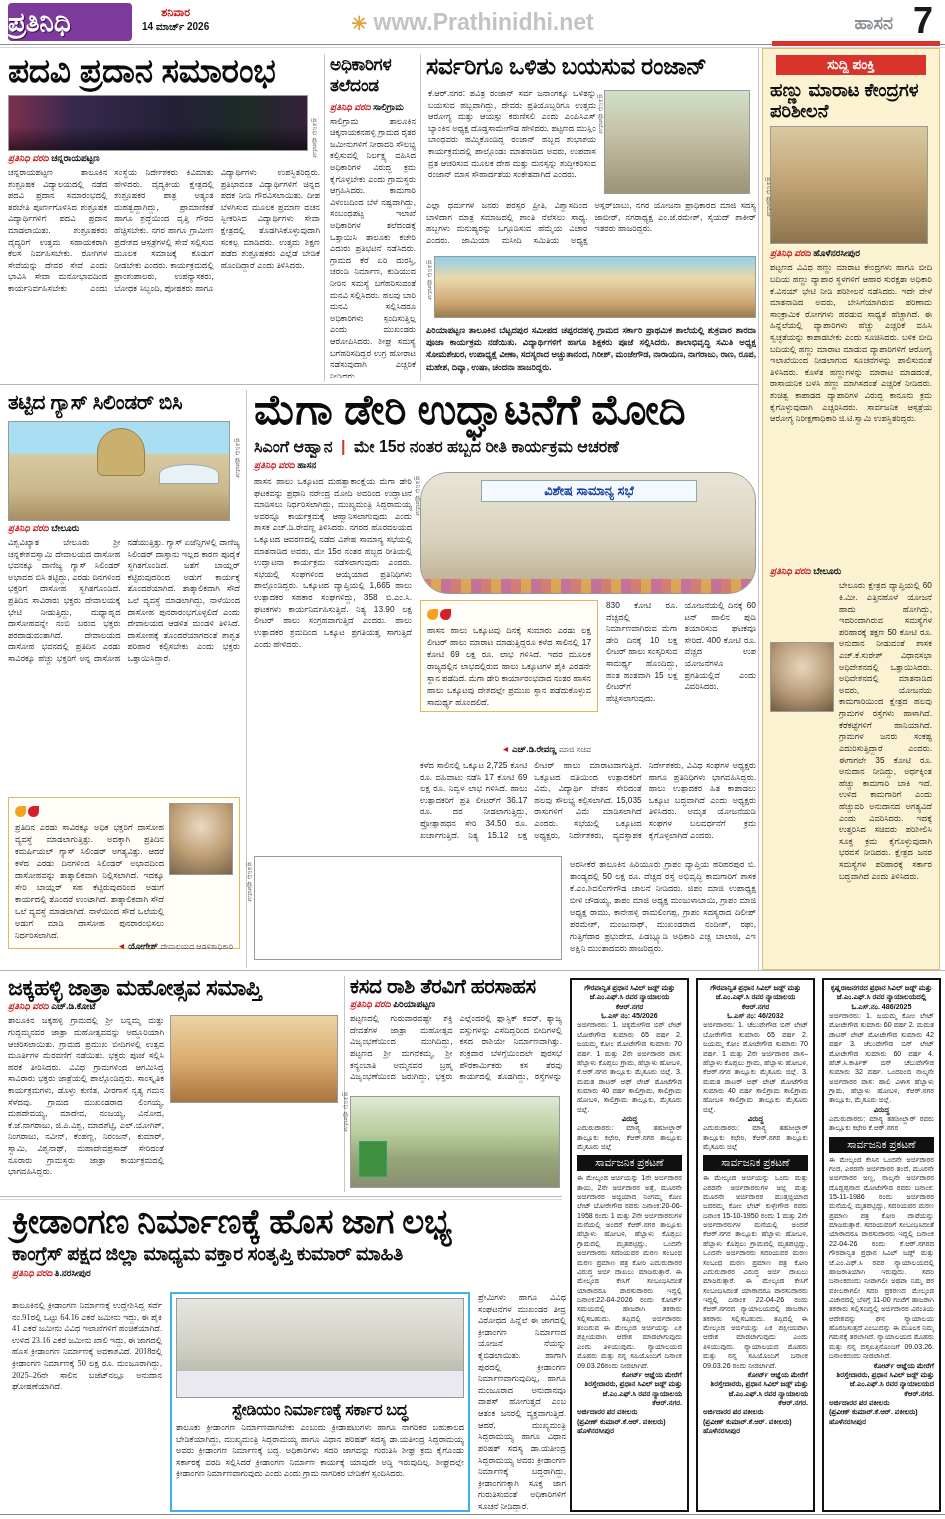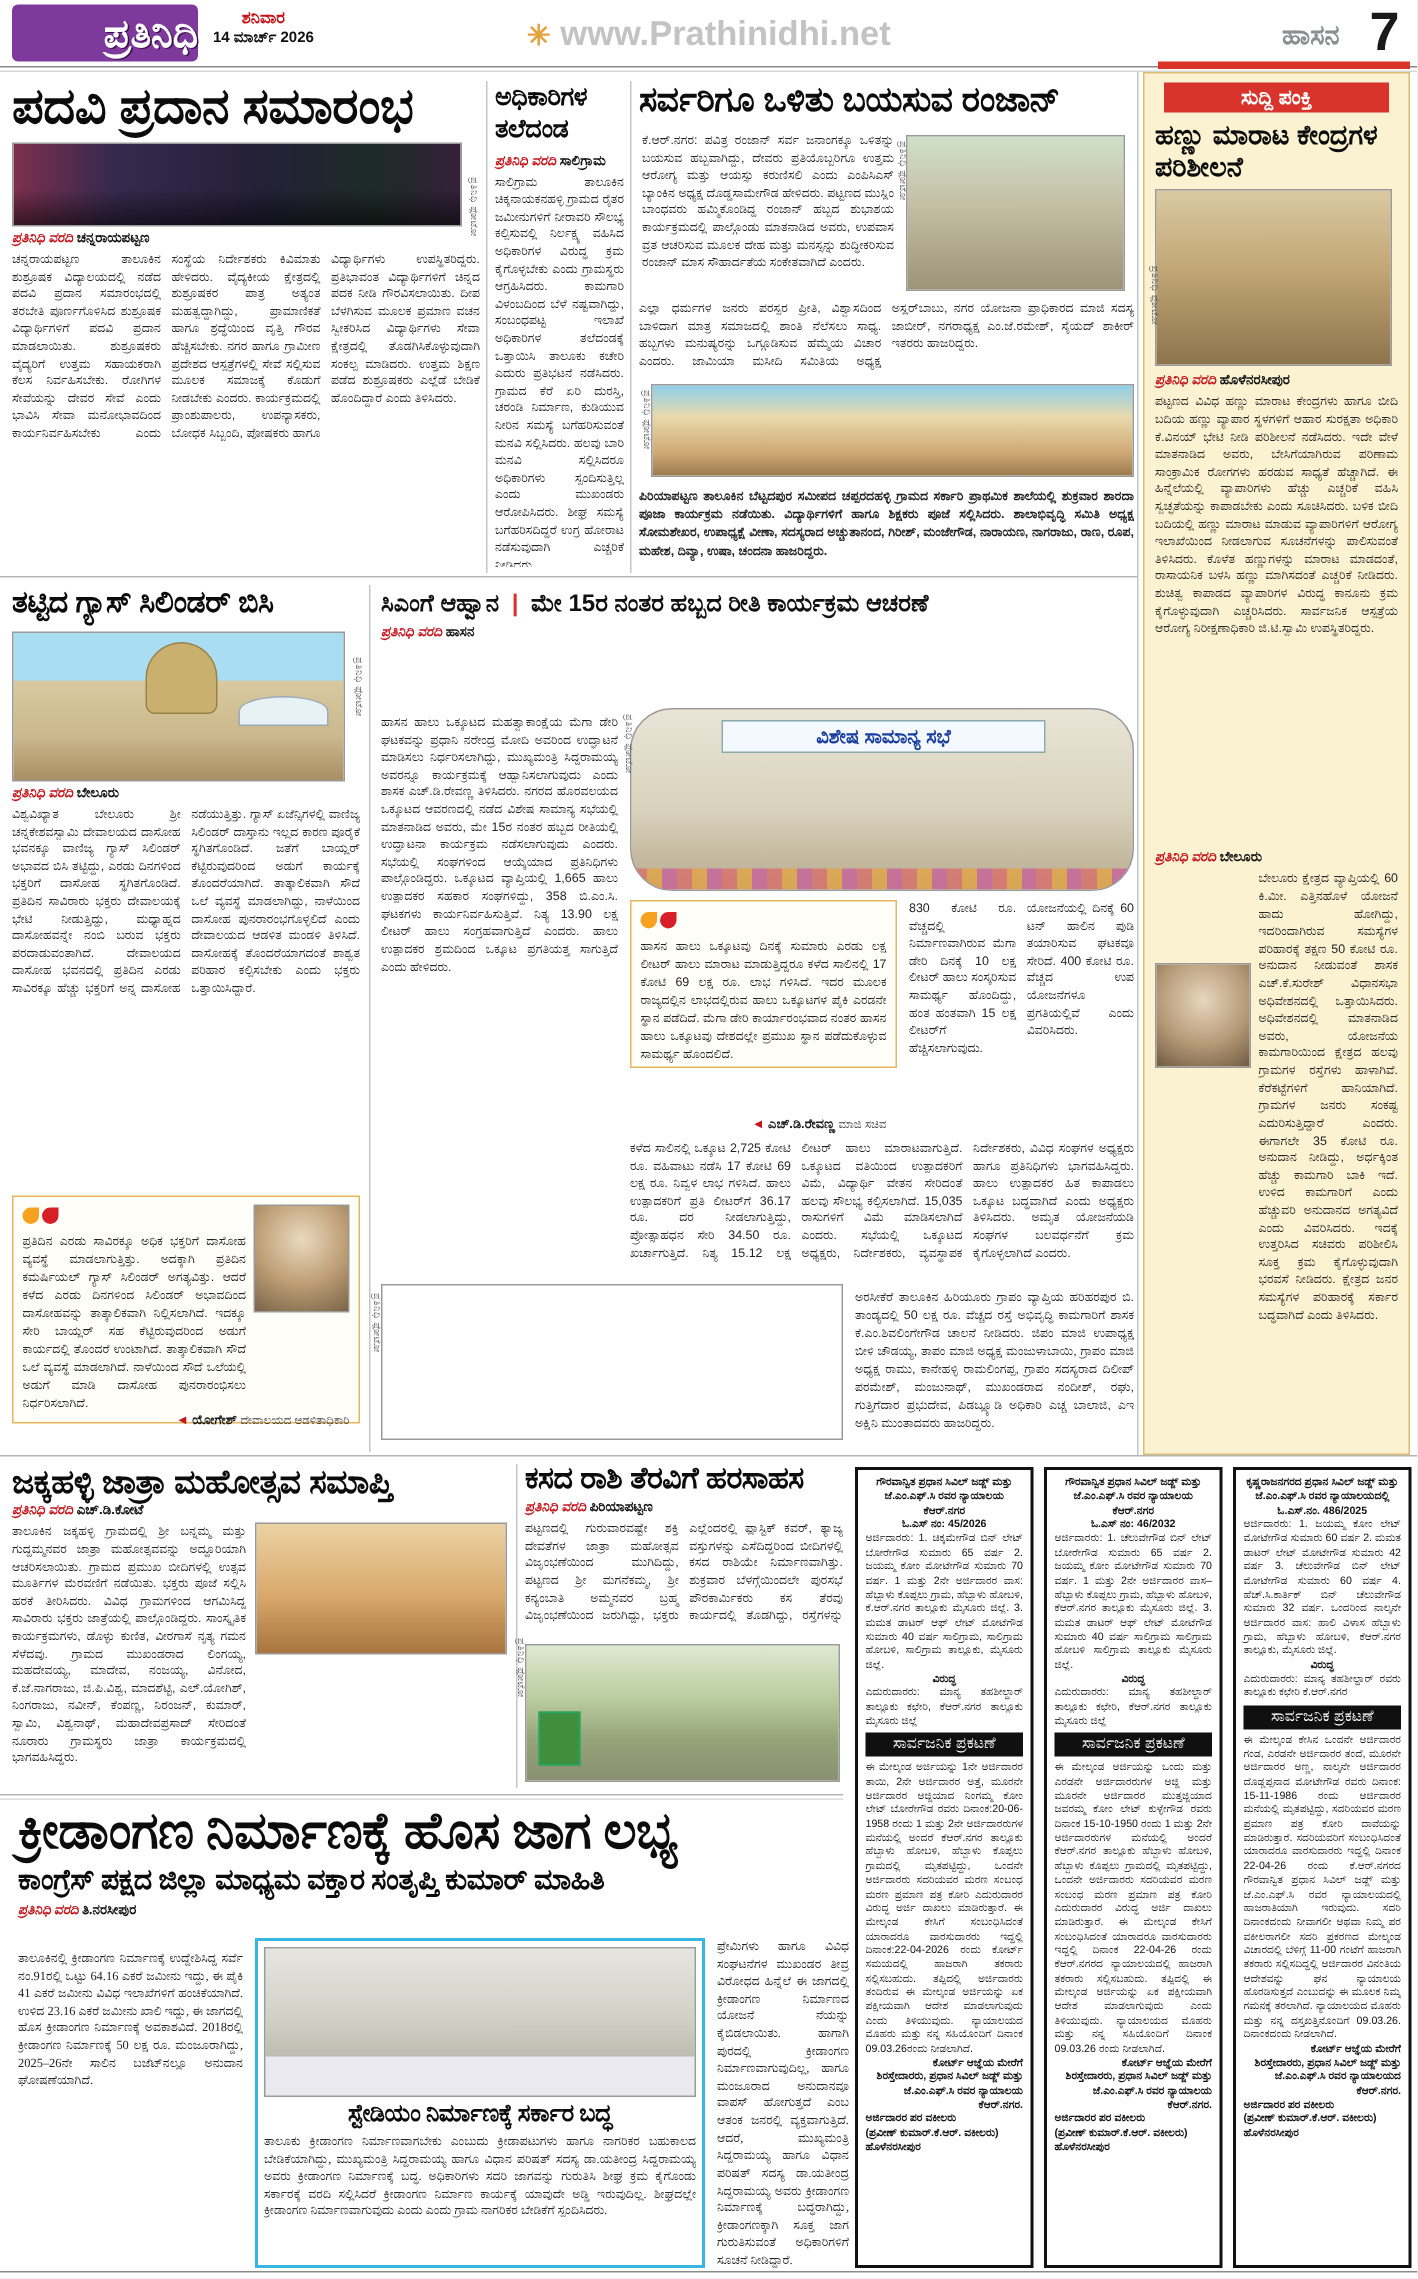--- a/index.html
+++ b/index.html
@@ -32,21 +32,21 @@
   .nbanner{background:#101010;color:#fff;text-align:center;font-weight:normal;font-size:10.5px;padding:1px 0;margin:3px 0;}
   .sign{text-align:right;font-weight:bold;}
   .banner-strip{position:absolute;left:18%;top:6%;width:64%;background:#f4f9ff;border:1px solid #8aa;color:#1a3fa0;font-weight:800;text-align:center;font-size:13px;padding:2px 0;}
 </style>
 </head>
 <body>
 
 <div id="page">
 
   <div class="abs" style="left:0;top:0;width:945px;height:48px;">
-    <div class="abs" style="left:8px;top:3px;width:124px;height:38px;background:#7d3a9c;border-radius:4px;color:#fff;font-weight:800;font-size:26px;text-align:right;line-height:38px;text-shadow:1px 1px 0 #3c1050;">
+    <div class="abs" style="left:8px;top:3px;width:124px;height:38px;background:#7d3a9c;border-radius:4px;color:#fff;font-weight:800;font-size:26px;text-align:left;line-height:38px;text-shadow:1px 1px 0 #3c1050;">
       <span>ಪ್ರತಿನಿಧಿ</span>
     </div>
     <div class="abs" style="left:142px;top:6px;text-align:center;">
       <div style="color:#c4161c;font-weight:800;font-size:11px;">ಶನಿವಾರ</div>
       <div style="color:#111;font-weight:800;font-size:10px;margin-top:2px;">14 ಮಾರ್ಚ್ 2026</div>
     </div>
     <div class="abs" style="left:0;top:9px;width:945px;text-align:center;font-size:23px;color:#c3c3c3;font-weight:bold;">
       <span style="color:#e3a23c;font-size:19px;">✳</span>
       <span>www.Prathinidhi.net</span>
     </div>
@@ -138,20 +138,21 @@
       <div class="qattr">
         <span class="arrow">◄</span>
         <span>ಯೋಗೇಶ್</span>
         <span style="font-weight:normal;font-size:7.8px;color:#444;">ದೇವಾಲಯದ ಆಡಳಿತಾಧಿಕಾರಿ</span>
       </div>
     </div>
   </div>
   <div class="vrule" style="left:246px;top:390px;height:578px;"></div>
 
   <div class="abs" style="left:254px;top:388px;width:502px;height:580px;">
+    <div class="hl" style="font-size:42px;text-align:left;">ಮೆಗಾ ಡೇರಿ ಉದ್ಘಾಟನೆಗೆ ಮೋದಿ</div>
     <div style="margin-top:5px;font-size:16px;font-weight:800;color:#111;">
       <span>ಸಿಎಂಗೆ ಆಹ್ವಾನ</span>
       <span style="color:#d8342c;font-weight:800;padding:0 4px;">|</span>
       <span>ಮೇ 15ರ ನಂತರ ಹಬ್ಬದ ರೀತಿ ಕಾರ್ಯಕ್ರಮ ಆಚರಣೆ</span>
     </div>
     <div class="byline" style="margin-top:4px;">
       <span class="br">ಪ್ರತಿನಿಧಿ ವರದಿ</span>
       <span class="pl">ಹಾಸನ</span>
     </div>
     <div class="abs" style="left:0;top:88px;width:158px;height:372px;">

